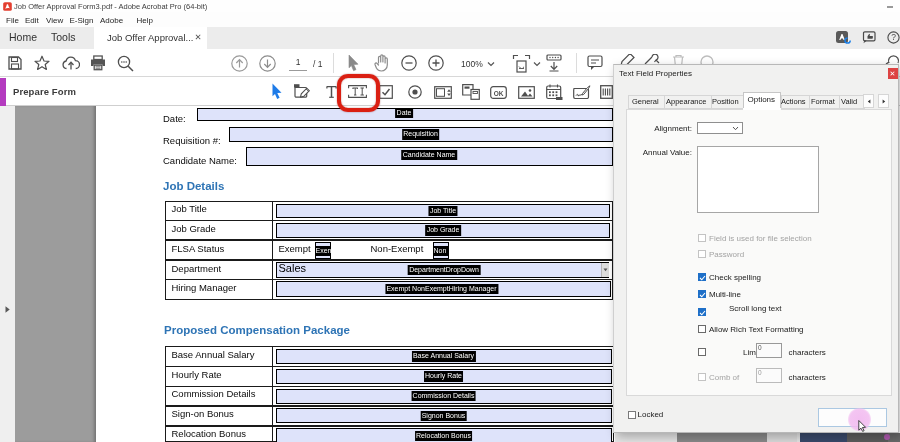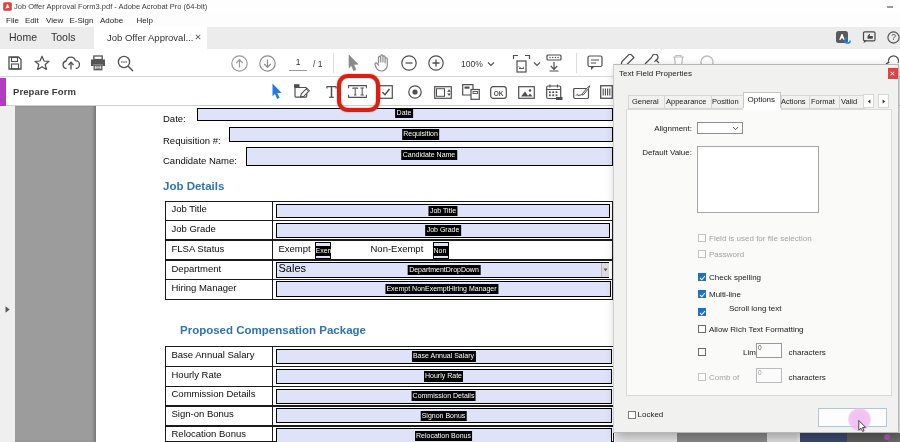--- a/index.html
+++ b/index.html
@@ -304,21 +304,21 @@
     <div class="tag" style="left:432.5px;top:139.5px;width:16.5px;overflow:hidden;padding:0 0 0 1px;line-height:10px;transform:none;">Non&nbsp;</div>
     <div class="ffield" style="left:276px;top:155.5px;width:333px;height:16px;"></div>
     <div class="abs" style="left:278.5px;top:155.5px;font-size:11px;color:#000;">Sales</div>
     <div class="tag" style="left:444px;top:158.5px;">DepartmentDropDown</div>
     <div class="abs" style="left:600.5px;top:156.5px;width:8px;height:14px;background:#dcdcdc;border-left:1px solid #b5b5b5;"></div>
     <svg class="abs" style="left:602.5px;top:162px;" width="5" height="4" viewBox="0 0 5 4">
         <path d="M0.5 0.5 L2.5 3.2 L4.5 0.5" fill="#555"></path>
       </svg>
     <div class="ffield" style="left:276px;top:175px;width:334.5px;height:16px;"></div>
     <div class="tag" style="left:441.5px;top:177.5px;">Exempt NonExemptHiring Manager</div>
-    <div class="h2blue" style="left:164px;top:218px;margin-left:16px;">Proposed Compensation Package</div>
+    <div class="h2blue" style="left:164px;top:218px;">Proposed Compensation Package</div>
 
     <div class="abs" style="left:165px;top:240px;width:449px;height:96px;border:1.5px solid #1a1a1a;background:#fff;"></div>
     <div class="abs" style="left:271.5px;top:240px;width:1.5px;height:96px;background:#1a1a1a;"></div>
     <div class="abs" style="left:165px;top:259.8px;width:449px;height:1.5px;background:#1a1a1a;"></div>
     <div class="abs" style="left:165px;top:279.6px;width:449px;height:1.5px;background:#1a1a1a;"></div>
     <div class="abs" style="left:165px;top:299.4px;width:449px;height:1.5px;background:#1a1a1a;"></div>
     <div class="abs" style="left:165px;top:319.2px;width:449px;height:1.5px;background:#1a1a1a;"></div>
     <div class="trow-lab" style="top:242.7px;">Base Annual Salary</div>
     <div class="trow-lab" style="top:262.5px;">Hourly Rate</div>
     <div class="trow-lab" style="top:282.3px;">Commission Details</div>
@@ -378,21 +378,21 @@
   </div>
   <div id="dlg-body">
     <div class="abs" style="left:11.5px;top:43.5px;width:266.5px;height:287.5px;background:#fafaf9;border:1px solid #d9d9d9;"></div>
     <div class="abs" style="left:129px;top:42.5px;width:38px;height:2px;background:#fff;"></div>
     <div class="abs" style="left:38px;top:59px;width:40px;text-align:right;font-size:8px;color:#1a1a1a;">Alignment:</div>
     <div class="abs" style="left:83px;top:56.5px;width:45.5px;height:12.5px;background:#fff;border:1px solid #8f8f8f;"></div>
     <div class="abs" style="left:87px;top:58.5px;font-size:7.5px;color:#1a1a1a;margin-top:43px;">Left</div>
     <svg class="abs" style="left:118px;top:60.5px;" width="7" height="5" viewBox="0 0 7 5">
         <path d="M1 1 L3.5 3.7 L6 1" fill="none" stroke="#555" stroke-width="1"></path>
       </svg>
-    <div class="abs" style="left:26px;top:82.5px;width:52px;text-align:right;font-size:8px;color:#1a1a1a;">Default Value:</div>
+    <div class="abs" style="left:26px;top:82.5px;width:52px;text-align:right;font-size:8px;color:#1a1a1a;">Annual Value:</div>
     <div class="abs" style="left:83px;top:80.5px;width:122px;height:67.5px;background:#fff;border:1px solid #a6a6a6;"></div>
     <style>
       .cb { position:absolute; width:8px; height:8px; border:1px solid #8a8a8a; background:#fff; }
       .cb.dis { border-color:#c3c3c3; }
       .cb.chk { background:#1e6fc8; border-color:#1e6fc8; }
       .cbl { position:absolute; font-size:8px; color:#1a1a1a; white-space:nowrap; }
       .cbl.dis { color:#a3a3a3; }
     </style>
     <div class="cb dis" style="left:84px;top:169px;"></div>
       <div class="cbl dis" style="left:95px;top:169px;">Field is used for file selection</div>

